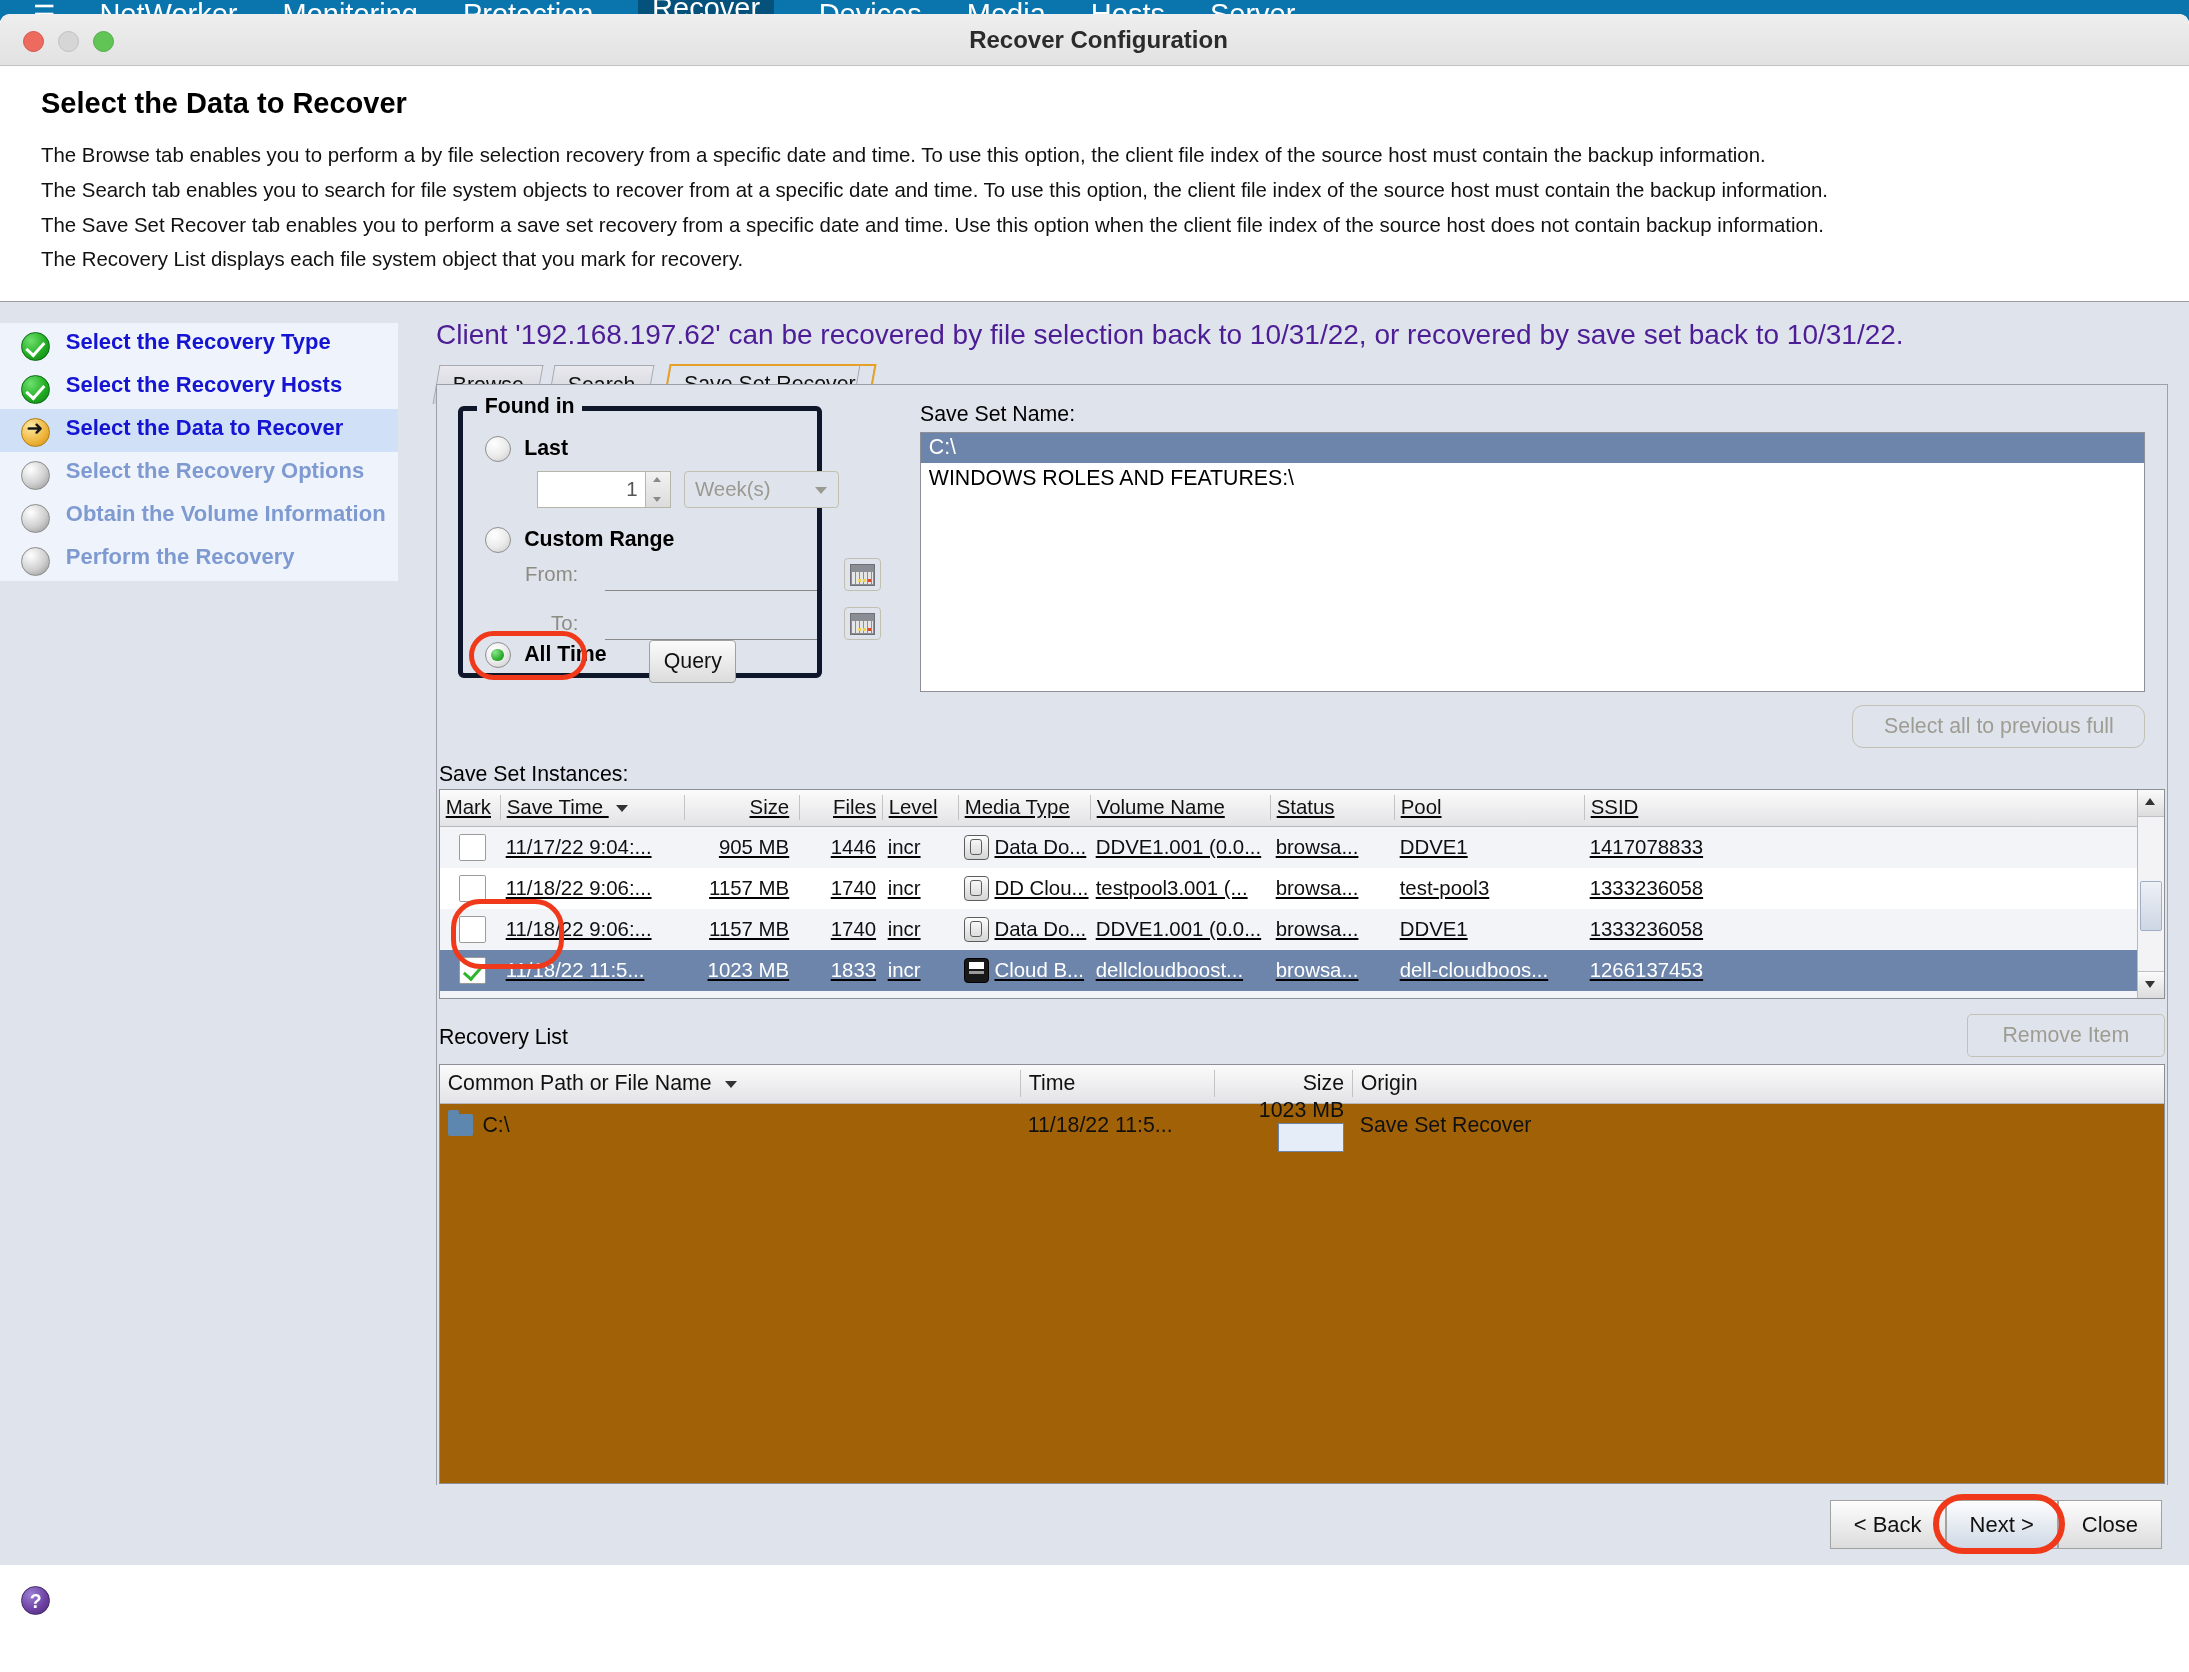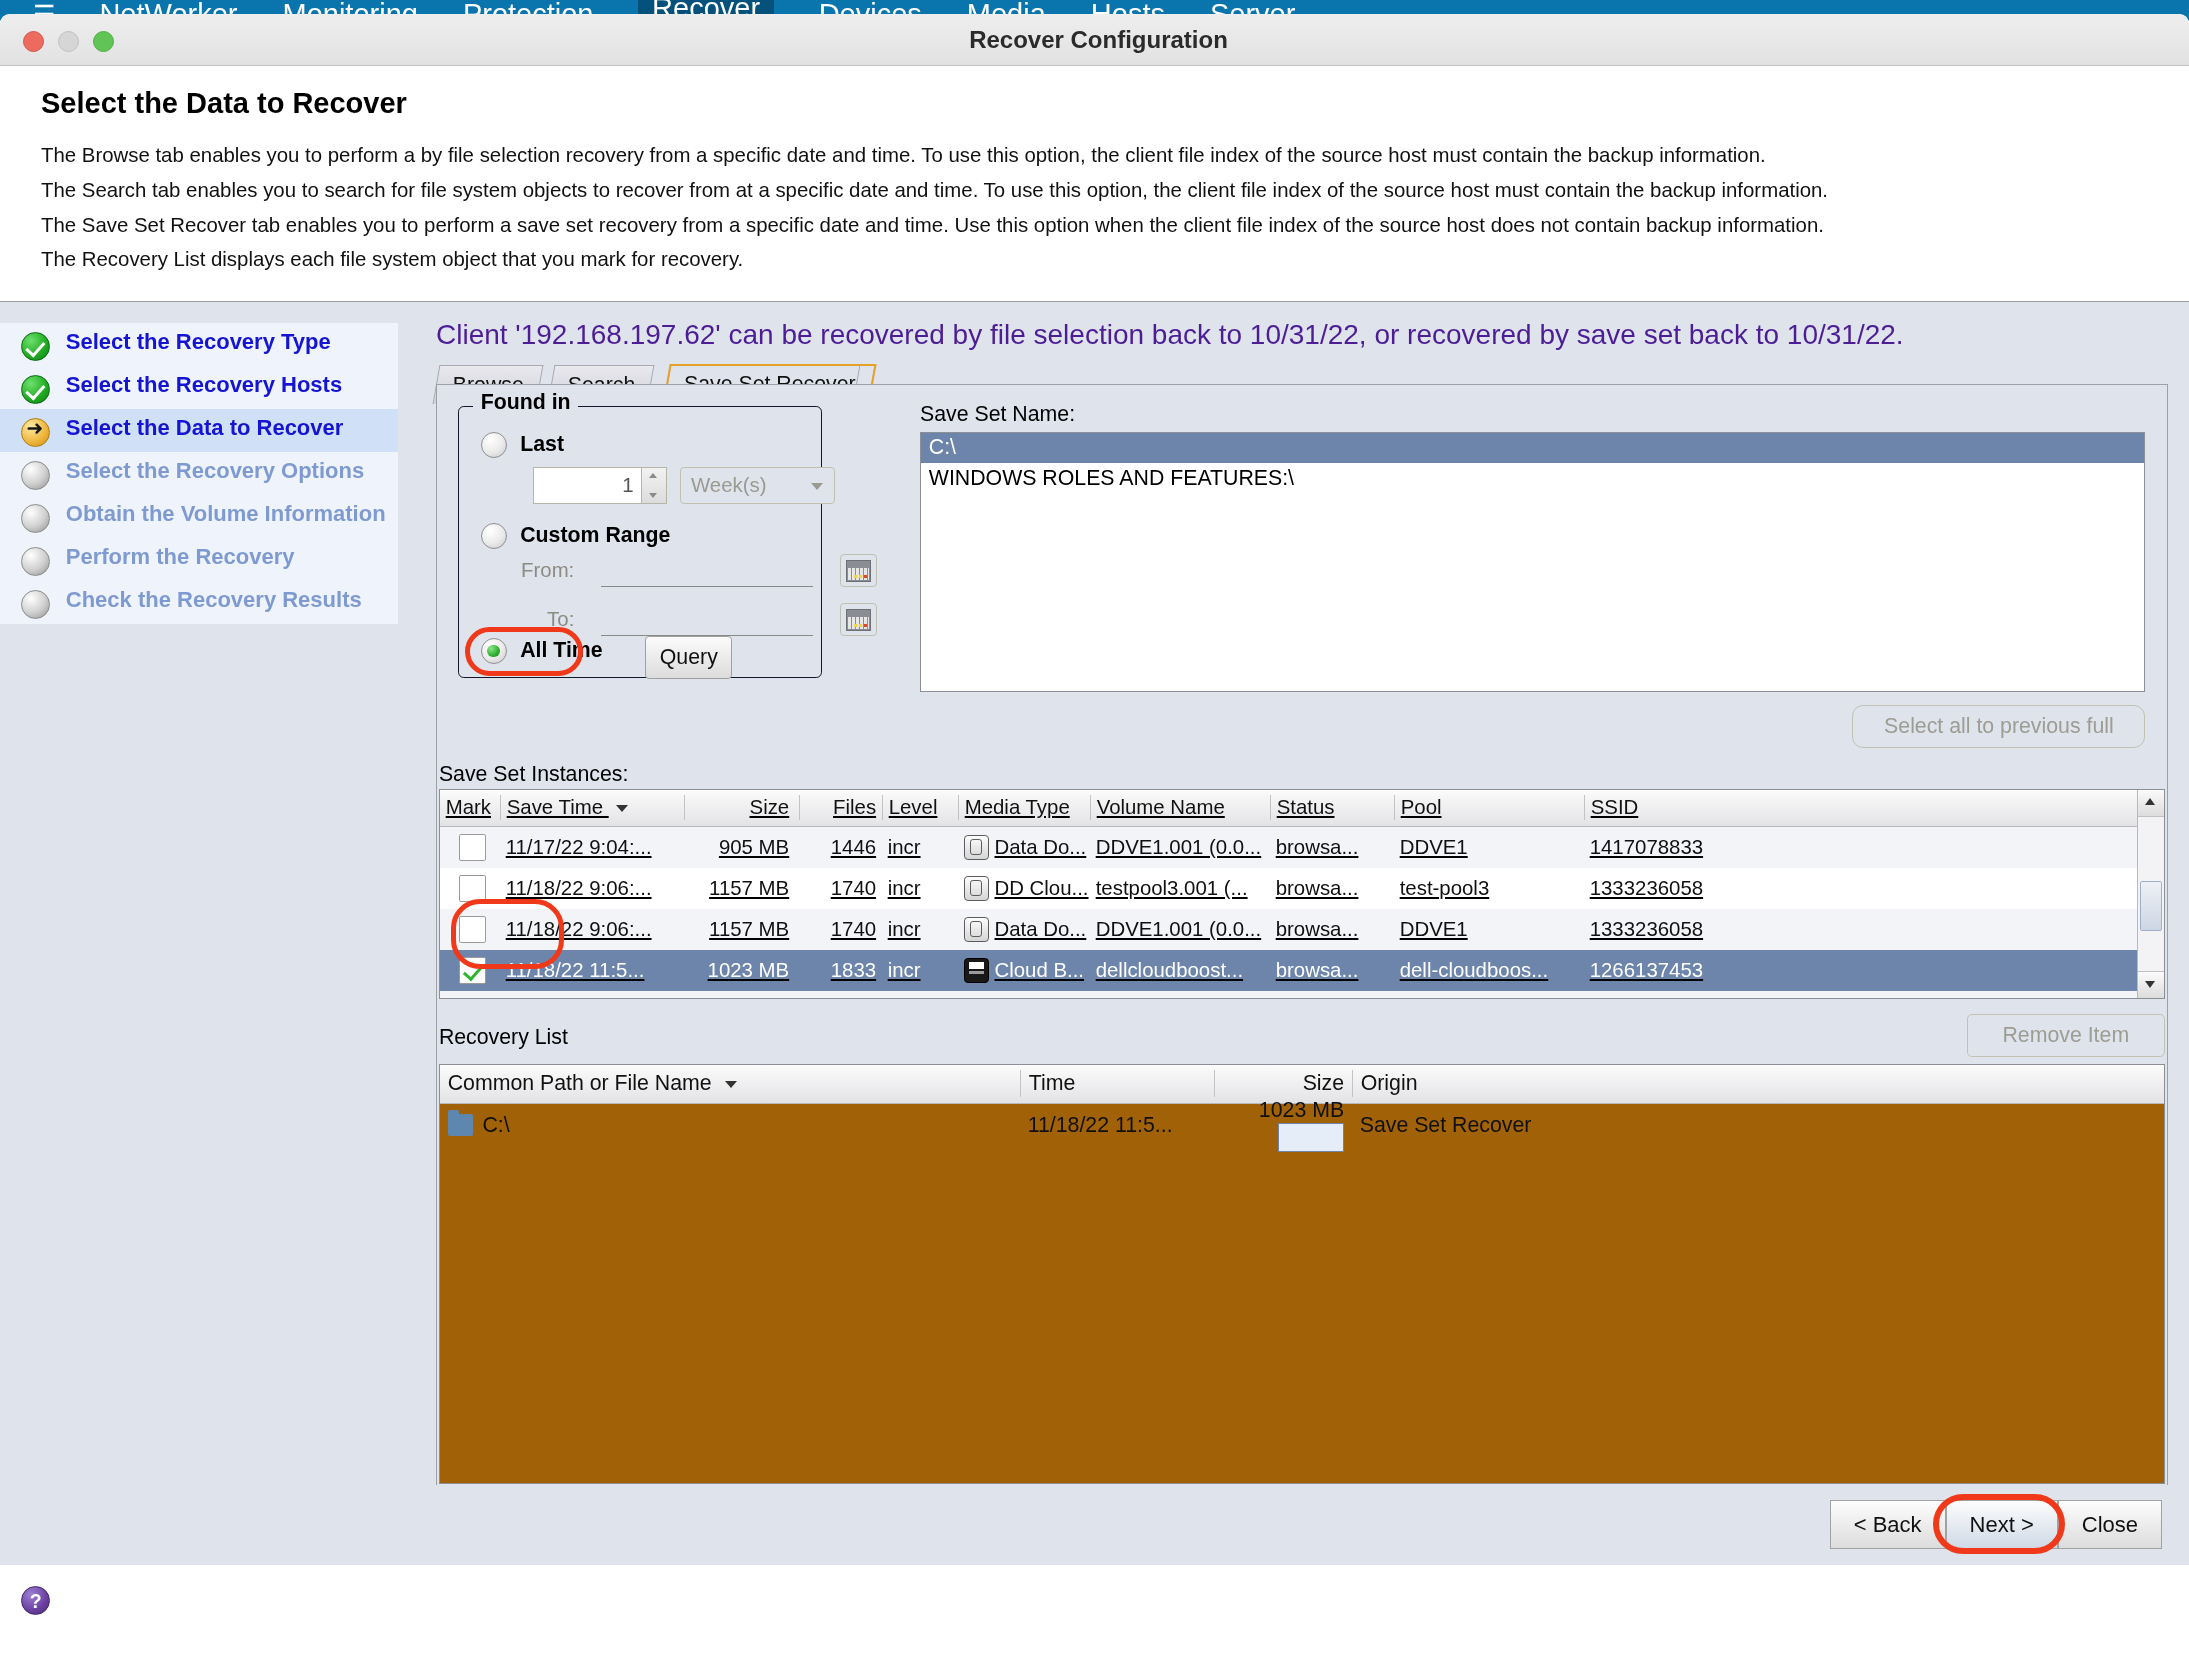--- a/index.html
+++ b/index.html
@@ -143,21 +143,21 @@
 
   
   #panel {
     position: absolute; left: 25px; right: 21.3px; top: 82px; bottom: 13.6px;
     background: #dfe3ec; border: 1px solid #9ea0a8;
   }
 
   
   #foundin {
     position: absolute; left: 21.3px; top: 21.3px; width: 364px; height: 272px;
-    border: 1px solid #0f172a; border-radius: 5.8px;
+    border: 5px solid #0f172a; border-radius: 5.8px;
   }
   #foundin .legend {
     position: absolute; left: 13.6px; top: -16.5px; background: #dfe3ec;
     padding: 0 7.8px; font-size: 21.3px; font-weight: bold; color: #000;
   }
   .radio-row { position: absolute; display: flex; align-items: center; gap: 13.6px; }
   .radio {
     width: 26px; height: 26px; border-radius: 50%;
     background: radial-gradient(circle at 35% 28%, #ffffff 0%, #eaeaea 55%, #c7c7c7 100%);
     border: 1px solid #909090; position: relative;
@@ -462,24 +462,20 @@
           <div class="label">Select the Recovery Options</div>
         </div>
         <div class="step todo">
           <div class="bullet todo"></div>
           <div class="label">Obtain the Volume Information</div>
         </div>
         <div class="step todo">
           <div class="bullet todo"></div>
           <div class="label">Perform the Recovery</div>
         </div>
-        <div class="step todo">
-          <div class="bullet todo"></div>
-          <div class="label">Check the Recovery Results</div>
-        </div>
       </div>
       <div id="help-icon">?</div>
     </div>
 
     <div id="main">
 
       <div id="client-line">Client '192.168.197.62' can be recovered by file selection back to 10/31/22, or recovered by save set back to 10/31/22.</div>
 
       <div id="tabs">
         <div class="tab" id="tab-browse">

